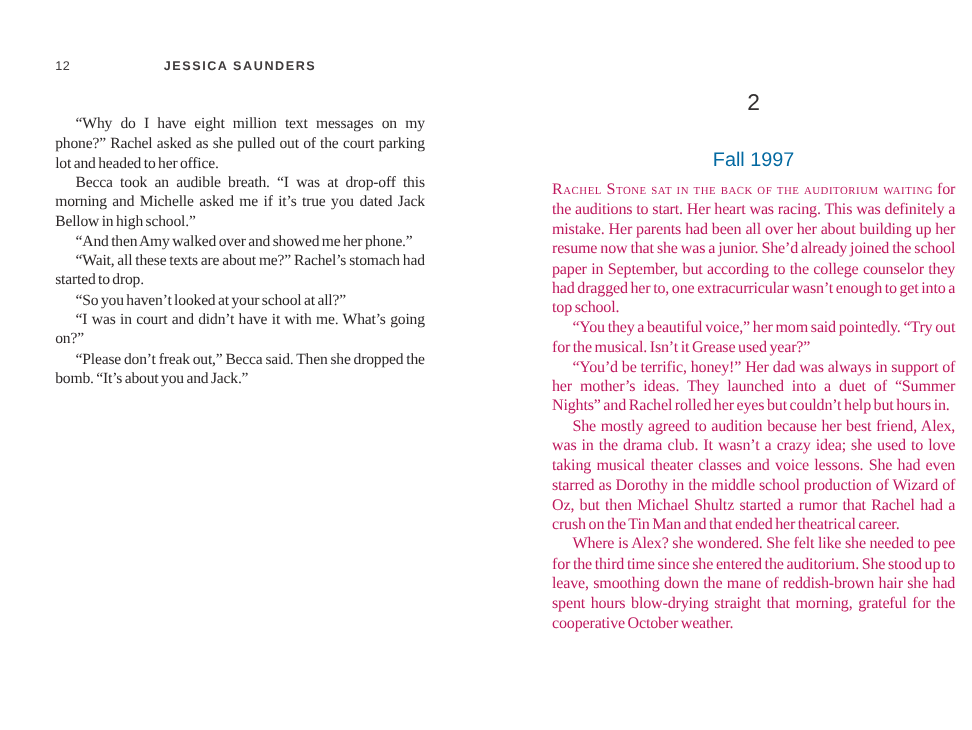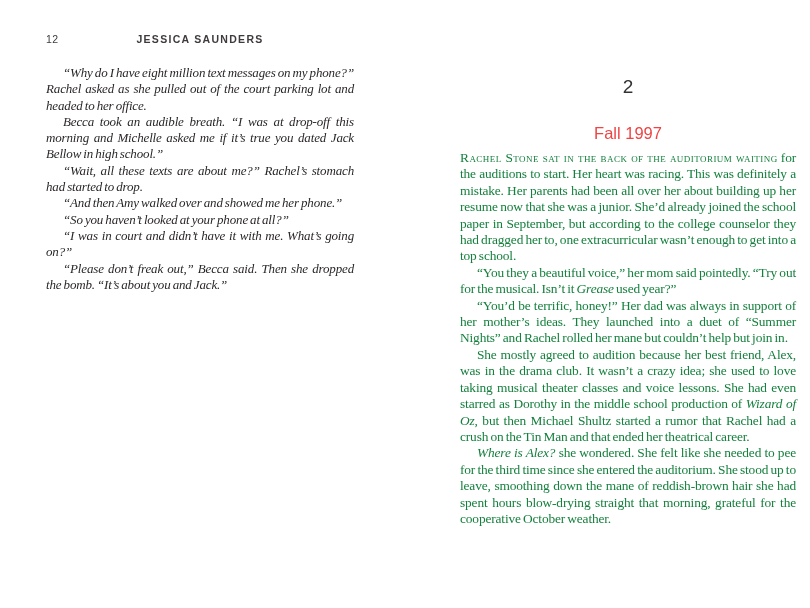--- a/index.html
+++ b/index.html
@@ -9,21 +9,21 @@
     height: 608px;
     background: #ffffff;
     overflow: hidden;
     font-family: "Liberation Serif", serif;
   }
 
   
   .left-page {
     position: absolute;
     left: 46px;
-    top: 33px;
+    top: 49px;
     width: 308px;
   }
   .running-header {
     position: relative;
     height: 13px;
     font-family: "Liberation Sans", sans-serif;
     font-size: 10.5px;
     letter-spacing: 1.3px;
     color: #3f3b3c;
   }
@@ -31,21 +31,21 @@
     position: absolute;
     left: 0;
     top: 0;
     letter-spacing: 0.5px;
   }
   .running-title {
     display: block;
     text-align: center;
     font-weight: bold;
   }
-  .left-page .body-text { margin-top: 19px; font-style: italic; }
+  .left-page .body-text { margin-top: 33px; }
 
   
   .right-page {
     position: absolute;
     left: 460px;
     top: 76px;
     width: 336px;
   }
   .chapter-number {
     text-align: center;
@@ -76,52 +76,52 @@
   .right-page .body-text {
     font-size: 13.4px;
     line-height: 16.4px;
   }
   .body-text p {
     margin: 0;
     text-indent: 17px;
   }
   .body-text p.no-indent { text-indent: 0; }
 
-  .seg-italic { font-style: italic; }
+  .seg-italic { }
   .seg-smallcaps {
     font-variant: small-caps;
     letter-spacing: 0.45px;
   }
 </style>
 </head>
 <body>
 
 <div class="canvas" style="background: rgb(255, 255, 255);">
 
   <div class="left-page">
     <div class="running-header" style="color: rgb(63, 59, 60);">
       <span class="page-num">12</span>
       <span class="running-title">JESSICA SAUNDERS</span>
     </div>
     <div class="body-text" id="left-body" style="color: rgb(43, 39, 40);">
         <p><span>“Why do I have eight million text messages on my phone?” Rachel asked as she pulled out of the court parking lot and headed to her office.</span></p>
         <p><span>Becca took an audible breath. “I was at drop-off this morning and Michelle asked me if it’s true you dated Jack Bellow in high school.”</span></p>
+        <p><span>“And then Amy walked over and showed me her phone.”</span></p>
         <p><span>“Wait, all these texts are about me?” Rachel’s stomach had started to drop.</span></p>
-        <p><span>“And then Amy walked over and showed me her phone.”</span></p>
-        <p><span>“So you haven’t looked at your phone at all?”</span></p>
+        <p><span>“So you haven’t looked at your school at all?”</span></p>
         <p><span>“I was in court and didn’t have it with me. What’s going on?”</span></p>
         <p><span>“Please don’t freak out,” Becca said. Then she dropped the bomb. “It’s about you and Jack.”</span></p>
       </div>
   </div>
 
   <div class="right-page">
     <div class="chapter-number" style="color: rgb(52, 49, 50);">2</div>
-    <div class="chapter-subtitle" style="color: #ef4444;">Fall 1997</div>
-    <div class="body-text" id="right-body" style="color: #15803d;">
+    <div class="chapter-subtitle" style="color: #0369a1;">Fall 1997</div>
+    <div class="body-text" id="right-body" style="color: #be185d;">
         <p class="no-indent"><span class="seg-smallcaps">Rachel Stone sat in the back of the auditorium waiting</span><span> for the auditions to start. Her heart was racing. This was definitely a mistake. Her parents had been all over her about building up her resume now that she was a junior. She’d already joined the school paper in September, but according to the college counselor they had dragged her to, one extracurricular wasn’t enough to get into a top school.</span></p>
         <p><span>“You they a beautiful voice,” her mom said pointedly. “Try out for the musical. Isn’t it </span><span class="seg-italic">Grease</span><span> used year?”</span></p>
-        <p><span>“You’d be terrific, honey!” Her dad was always in support of her mother’s ideas. They launched into a duet of “Summer Nights” and Rachel rolled her mane but couldn’t help but join in.</span></p>
+        <p><span>“You’d be terrific, honey!” Her dad was always in support of her mother’s ideas. They launched into a duet of “Summer Nights” and Rachel rolled her eyes but couldn’t help but hours in.</span></p>
         <p><span>She mostly agreed to audition because her best friend, Alex, was in the drama club. It wasn’t a crazy idea; she used to love taking musical theater classes and voice lessons. She had even starred as Dorothy in the middle school production of </span><span class="seg-italic">Wizard of Oz</span><span>, but then Michael Shultz started a rumor that Rachel had a crush on the Tin Man and that ended her theatrical career.</span></p>
         <p><span class="seg-italic">Where is Alex?</span><span> she wondered. She felt like she needed to pee for the third time since she entered the auditorium. She stood up to leave, smoothing down the mane of reddish-brown hair she had spent hours blow-drying straight that morning, grateful for the cooperative October weather.</span></p>
       </div>
   </div>
 
 </div>
 
 </body></html>

